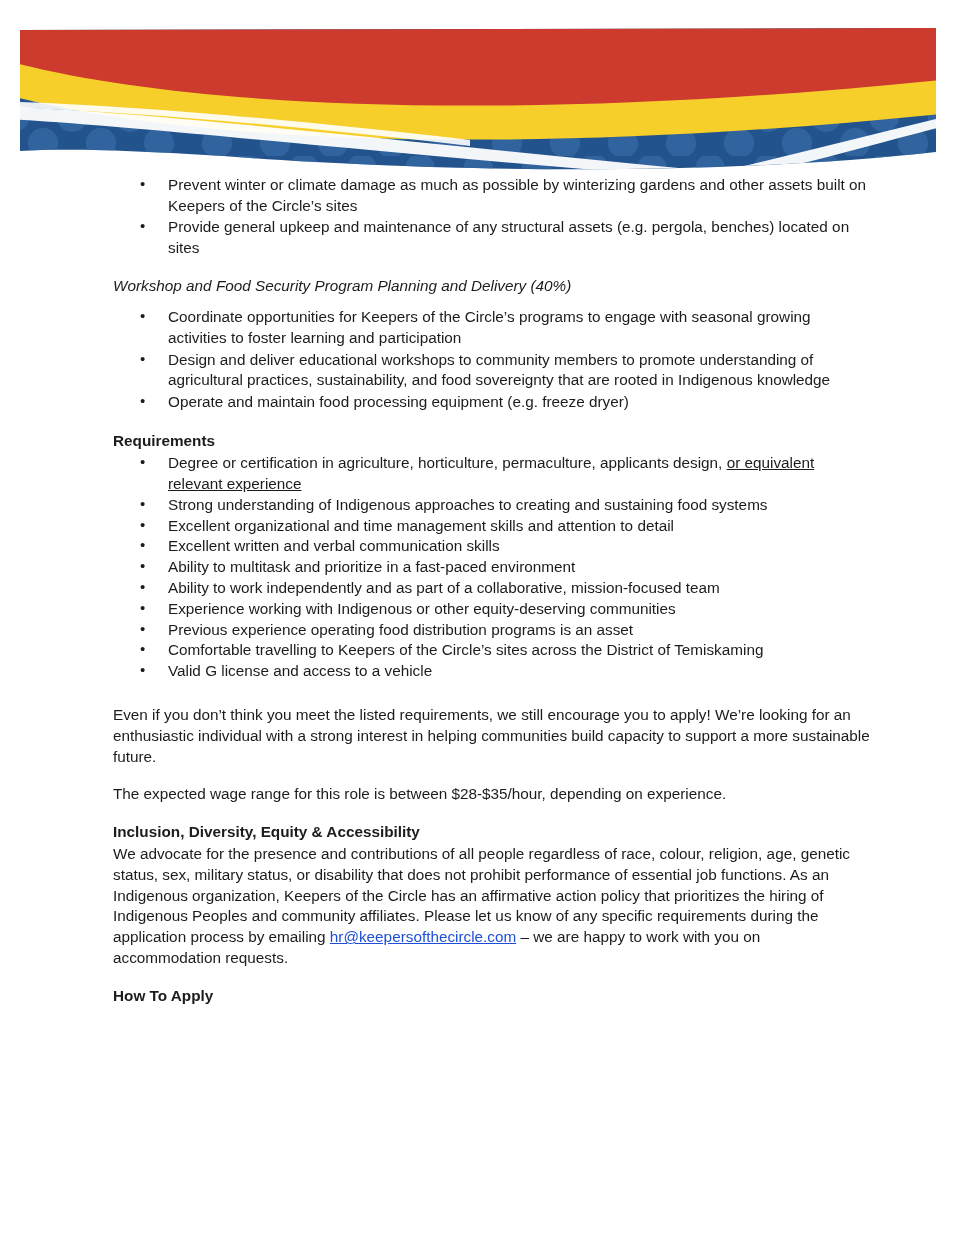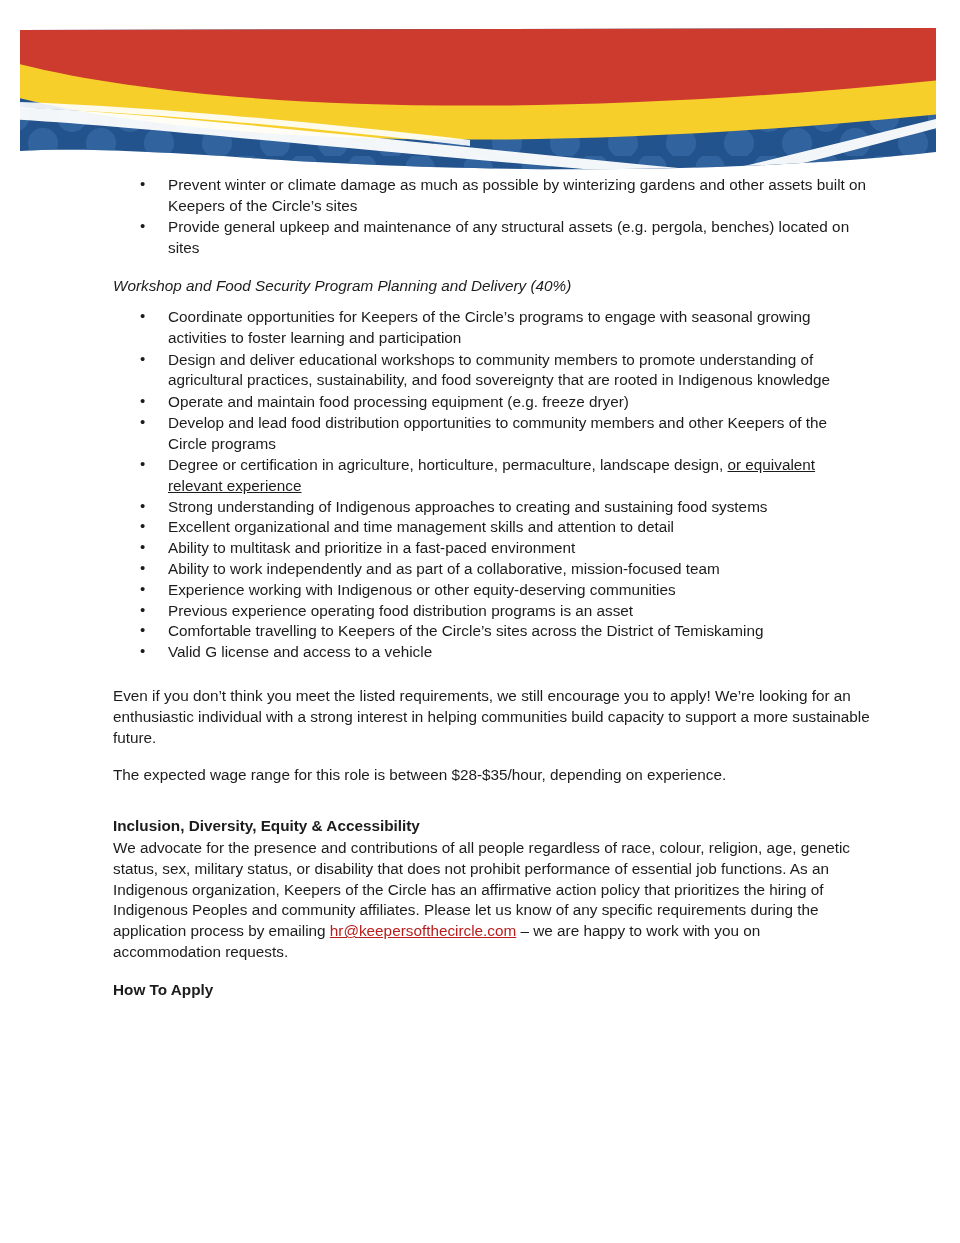--- a/index.html
+++ b/index.html
@@ -73,21 +73,21 @@
     margin: 19px 0 1px 0;
   }
 
   p.para {
     margin: 0 0 0 0;
   }
   .gap-lg { height: 23px; }
   .gap-md { height: 17px; }
 
   .email-link {
-    color: #b91c1c;
+    color: #1d4ed8;
   }
   .underlined { text-decoration: underline; }
   .bold { font-weight: bold; }
 </style>
 </head>
 <body>
 
 <div class="banner-wrap">
   <svg class="banner-svg" width="960" height="175" viewBox="0 0 960 175" xmlns="http://www.w3.org/2000/svg">
     <defs>
@@ -126,46 +126,47 @@
     <ul class="bullets">
       <li>Prevent winter or climate damage as much as possible by winterizing gardens and other assets built on Keepers of the Circle’s sites</li>
       <li>Provide general upkeep and maintenance of any structural assets (e.g. pergola, benches) located on sites</li>
     </ul>
 
     <div class="sub-italic">Workshop and Food Security Program Planning and Delivery (40%)</div>
     <ul class="bullets">
       <li>Coordinate opportunities for Keepers of the Circle’s programs to engage with seasonal growing activities to foster learning and participation</li>
       <li>Design and deliver educational workshops to community members to promote understanding of agricultural practices, sustainability, and food sovereignty that are rooted in Indigenous knowledge</li>
       <li>Operate and maintain food processing equipment (e.g. freeze dryer)</li>
-      <li>Develop and lead food distribution opportunities to community members and other Keepers of the Circle programs</li>
     </ul>
 
+    <div class="sec-head">Requirements</div>
     <ul class="bullets tight">
-      <li><span>Degree or certification in agriculture, horticulture, permaculture, landscape design, </span><span class="underlined">or equivalent relevant experience</span></li>
+      <li><span>Degree or certification in agriculture, horticulture, permaculture, applicants design, </span><span class="underlined">or equivalent relevant experience</span></li>
       <li>Strong understanding of Indigenous approaches to creating and sustaining food systems</li>
       <li>Excellent organizational and time management skills and attention to detail</li>
+      <li>Excellent written and verbal communication skills</li>
       <li>Ability to multitask and prioritize in a fast-paced environment</li>
       <li>Ability to work independently and as part of a collaborative, mission-focused team</li>
       <li>Experience working with Indigenous or other equity-deserving communities</li>
       <li>Previous experience operating food distribution programs is an asset</li>
       <li>Comfortable travelling to Keepers of the Circle’s sites across the District of Temiskaming</li>
       <li>Valid G license and access to a vehicle</li>
     </ul>
 
     <div class="gap-lg"></div>
 
     <p class="para">Even if you don’t think you meet the listed requirements, we still encourage you to apply! We’re looking for an enthusiastic individual with a strong interest in helping communities build capacity to support a more sustainable future.</p>
 
     <div class="gap-md"></div>
 
     <p class="para">The expected wage range for this role is between $28-$35/hour, depending on experience.</p>
 
     <div class="gap-md"></div>
 
-    <div class="sec-head" style="margin-top:13px">Inclusion, Diversity, Equity &amp; Accessibility</div>
+    <div class="sec-head" style="margin-top:0">Inclusion, Diversity, Equity &amp; Accessibility</div>
     <p class="para"><span>We advocate for the presence and contributions of all people regardless of race, colour, religion, age, genetic status, sex, military status, or disability that does not prohibit performance of essential job functions. As an Indigenous organization, Keepers of the Circle has an affirmative action policy that prioritizes the hiring of Indigenous Peoples and community affiliates. Please let us know of any specific requirements during the application process by emailing </span><a href="#" class="email-link">hr@keepersofthecircle.com</a><span> – we are happy to work with you on accommodation requests.</span></p>
 
     <div class="gap-md"></div>
 
     <div class="sec-head" style="margin-top:0">How To Apply</div>
 
   </div>
 </div>
 
 </body></html>

